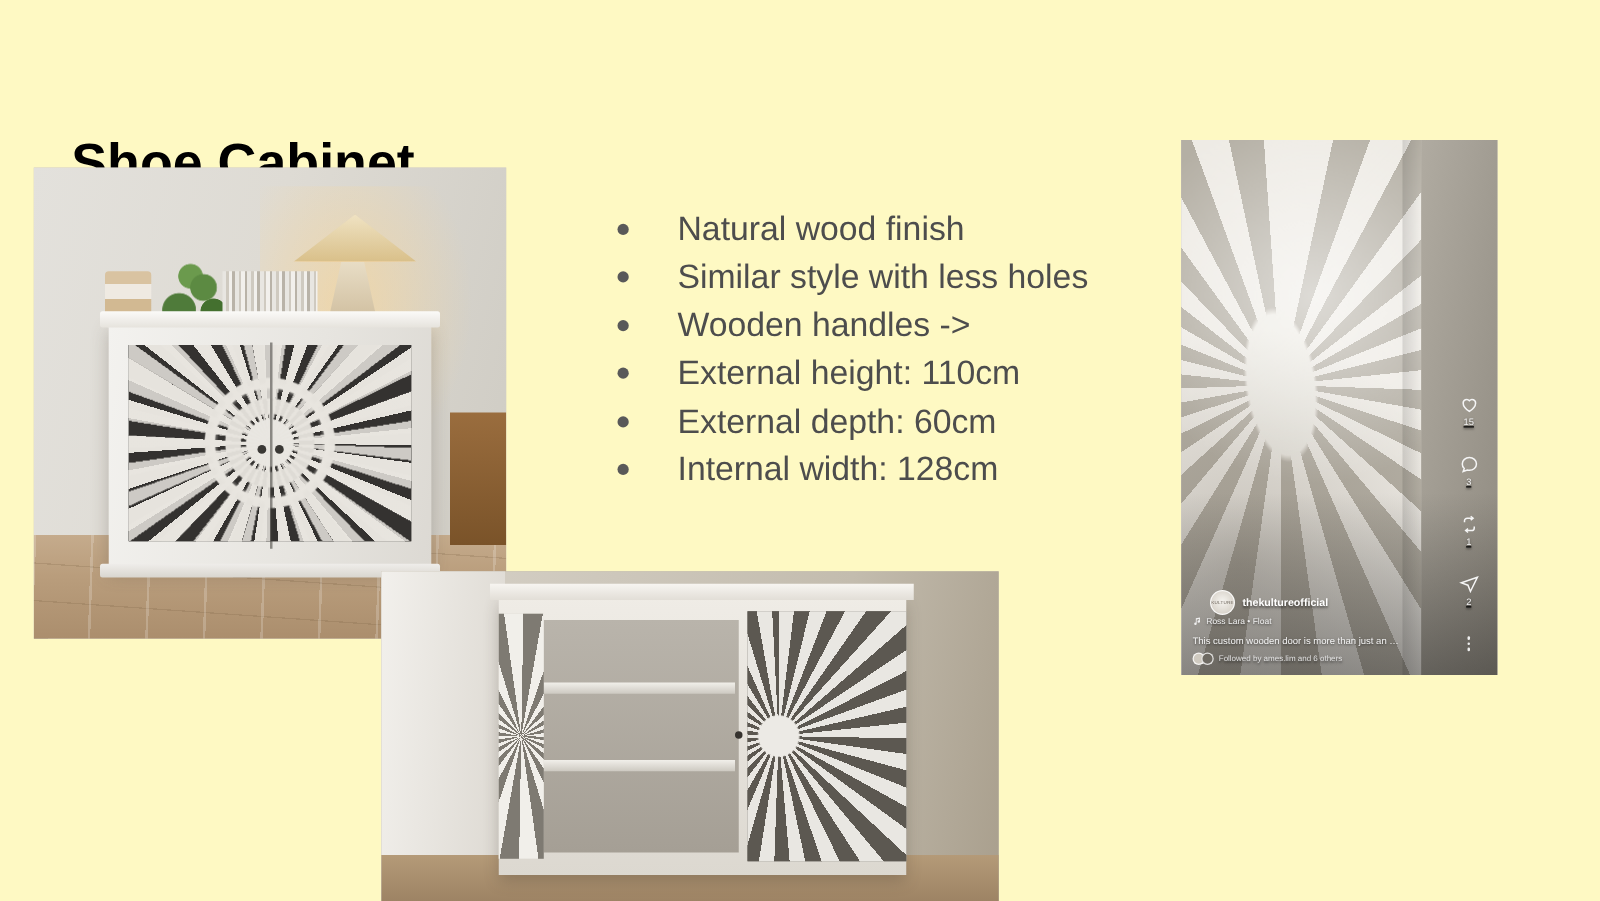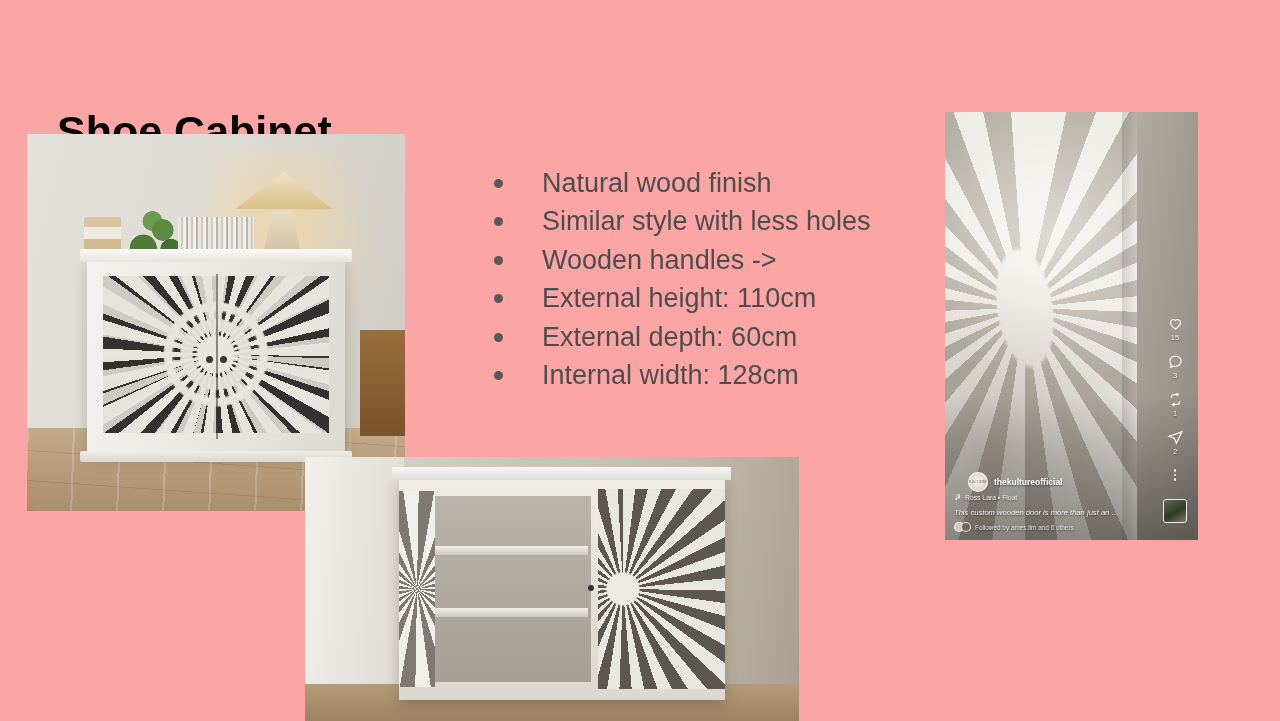--- a/index.html
+++ b/index.html
@@ -1,20 +1,20 @@
 <!DOCTYPE html>
 <html><head>
 <meta charset="utf-8">
 <style>
   html,body{margin:0;padding:0;}
   body{
     width:1280px;height:721px;background:#ffffff;overflow:hidden;
     font-family:"Liberation Sans", sans-serif;position:relative;
   }
-  .slide{position:absolute;inset:0;background:#fca5a5;overflow:hidden;}
+  .slide{position:absolute;inset:0;background:#fef9c3;overflow:hidden;}
 
   
   .slide-title{
     position:absolute;left:57px;top:76px;
     font-size:43px;line-height:52px;color:#000000;
     letter-spacing:0px;white-space:nowrap;
   }
 
   
   .bullets{
@@ -158,21 +158,21 @@
       radial-gradient(circle at 30% 78%, rgba(120,112,100,.35), rgba(0,0,0,0) 50%);}
   .reel-rightwall{position:absolute;right:0;top:0;width:24%;height:100%;
     background:linear-gradient(100deg,#b0aba1,#8f8a80);}
   .reel-strip{position:absolute;right:24%;top:0;width:6%;height:100%;
     background:linear-gradient(90deg,rgba(0,0,0,.12),rgba(0,0,0,0));}
   .reel-scrim{position:absolute;left:0;bottom:0;width:100%;height:34%;
     background:linear-gradient(180deg,rgba(0,0,0,0),rgba(20,20,20,.42));}
 
   
   .reel-actions{position:absolute;right:6px;top:203px;width:34px;
-    display:flex;flex-direction:column;align-items:center;gap:6px;}
+    display:flex;flex-direction:column;align-items:center;gap:16px;text-decoration:underline;}
   .act{display:flex;flex-direction:column;align-items:center;margin-bottom:4px;}
   .act svg{display:block;}
   .act .cnt{font-size:7.5px;color:#f2f2f2;line-height:11px;
     text-shadow:0 1px 2px rgba(0,0,0,.6);}
   .dots-v{height:16px;display:flex;flex-direction:column;justify-content:center;gap:2px;}
   .dots-v i{width:2.5px;height:2.5px;border-radius:50%;background:#efefef;display:block;}
   .reel-thumb{width:22px;height:22px;border:1.5px solid #ededed;border-radius:3px;
     background:linear-gradient(150deg,#5d6b4e,#2f3a28 55%,#7f7a63);margin-top:6px;}
 
   
@@ -181,21 +181,21 @@
   .reel-avatar{width:18px;height:18px;border-radius:50%;
     background:radial-gradient(circle at 50% 45%,#f5f3ef,#cfc9bf);
     border:1px solid rgba(255,255,255,.85);
     font-size:3.6px;color:#6a6259;display:flex;align-items:center;justify-content:center;
     overflow:hidden;letter-spacing:.2px;}
   .reel-username{font-size:8.5px;font-weight:bold;line-height:11px;
     text-shadow:0 1px 2px rgba(0,0,0,.55);}
   .reel-audio{display:flex;align-items:center;gap:3px;margin-top:1px;
     font-size:6.8px;color:#f0f0f0;text-shadow:0 1px 2px rgba(0,0,0,.55);}
   .reel-caption{margin-top:6px;font-size:7.6px;line-height:11px;color:#f4f4f4;
-    text-shadow:0 1px 2px rgba(0,0,0,.55);white-space:nowrap;overflow:hidden;font-style:italic;}
+    text-shadow:0 1px 2px rgba(0,0,0,.55);white-space:nowrap;overflow:hidden;}
   .reel-followed{display:flex;align-items:center;gap:4px;margin-top:4px;
     font-size:6.4px;color:#e2e2e2;text-shadow:0 1px 2px rgba(0,0,0,.55);}
   .fb-faces{display:flex;}
   .fb-faces i{width:8px;height:8px;border-radius:50%;display:block;
     border:1px solid rgba(255,255,255,.8);background:#8d8madd;}
   .fb-faces i:nth-child(1){background:#cfcac0;}
   .fb-faces i:nth-child(2){background:#6e6a62;margin-left:-3px;}
 </style>
 </head>
 <body>

